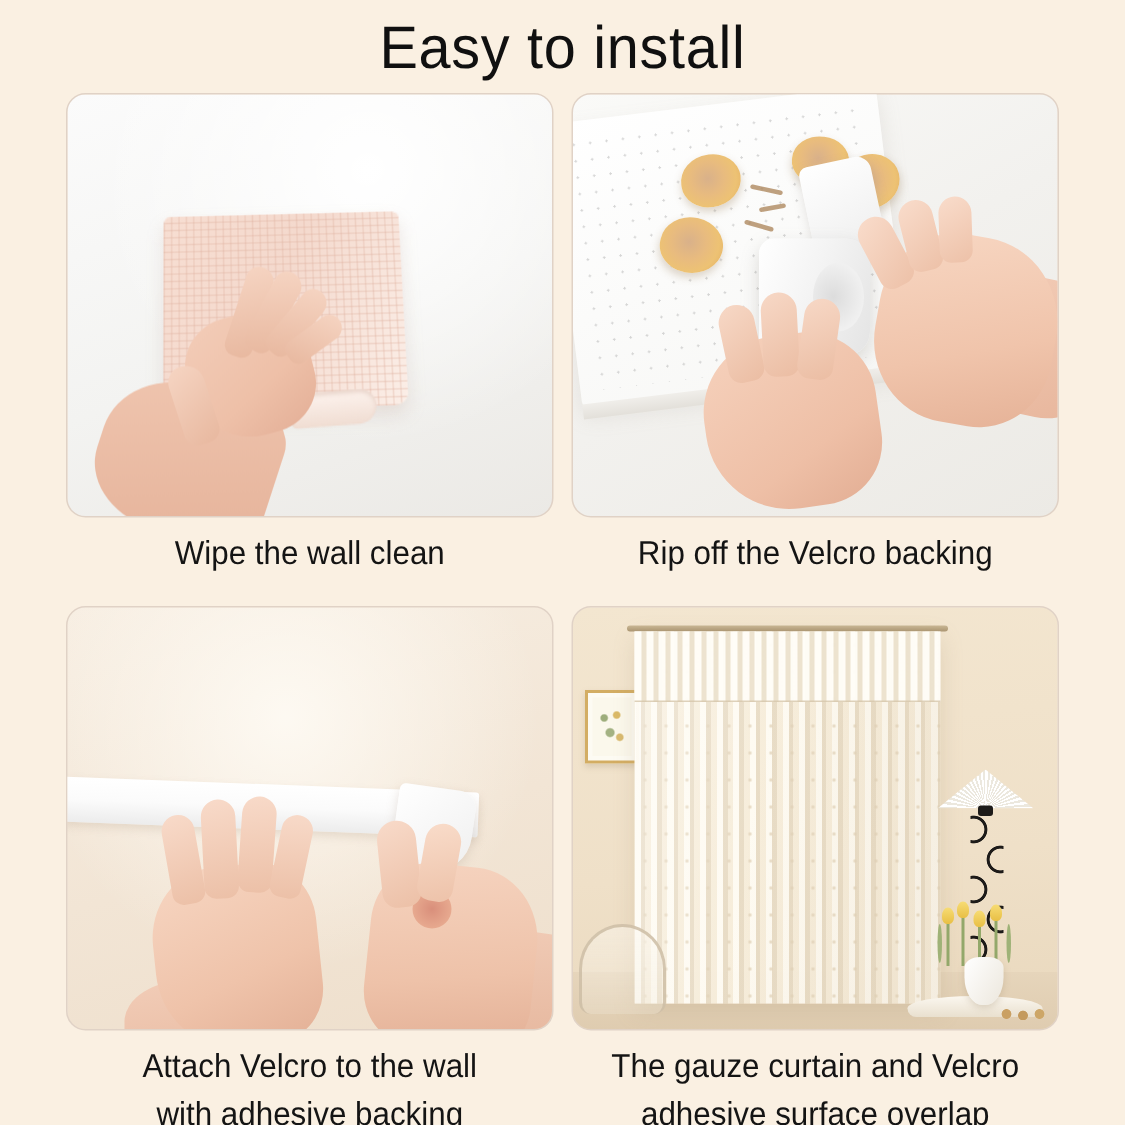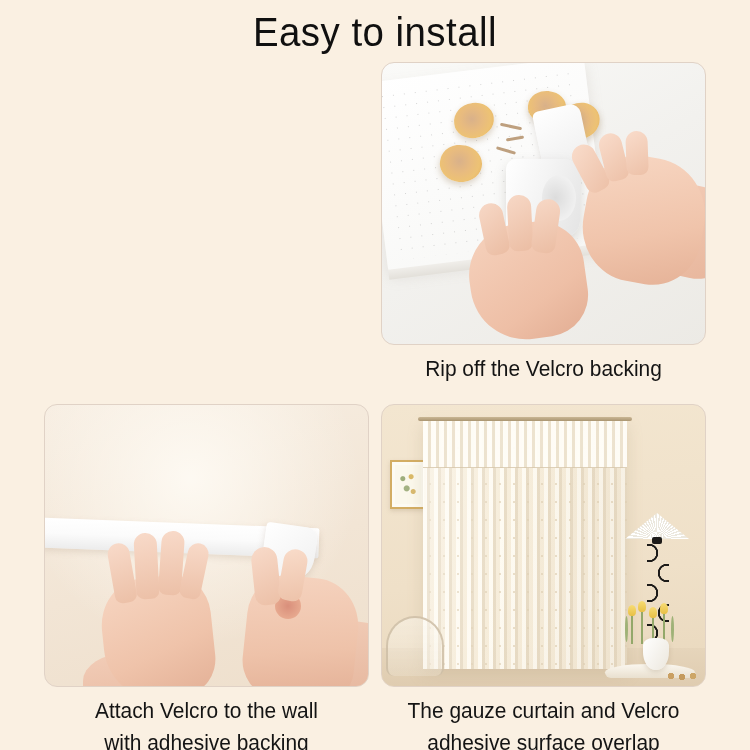--- a/index.html
+++ b/index.html
@@ -414,20 +414,38 @@
 </style>
 </head>
 <body>
 
 <div class="page">
 
   <div class="title">Easy to install</div>
 
   <div class="grid">
 
+    <div class="step step-a">
+      <div class="photo p1">
+        <div class="wallshade"></div>
+        <div class="cloth"></div>
+        <div class="hand1">
+          <div class="arm"></div>
+          <div class="palm"></div>
+          <div class="fin f1"></div>
+          <div class="fin f2"></div>
+          <div class="fin f3"></div>
+          <div class="fin f4"></div>
+          <div class="fin thumb"></div>
+        </div>
+      </div>
+      <div class="caption">
+        <span class="ln">Wipe the wall clean</span>
+      </div>
+    </div>
 
     <div class="step step-b">
       <div class="photo p2">
         <div class="notebook">
           <div class="dots"></div>
           <div class="edge"></div>
         </div>
         <div class="slice s1"></div>
         <div class="slice s2"></div>
         <div class="slice s3"></div>

